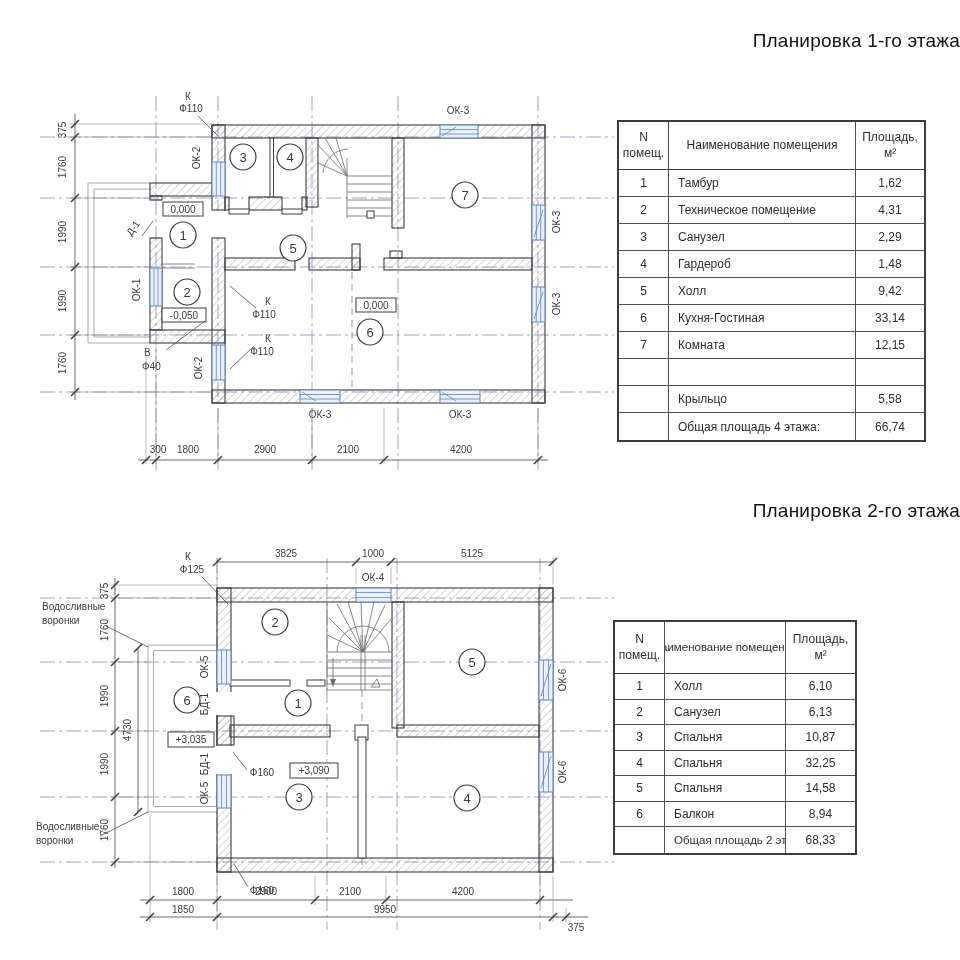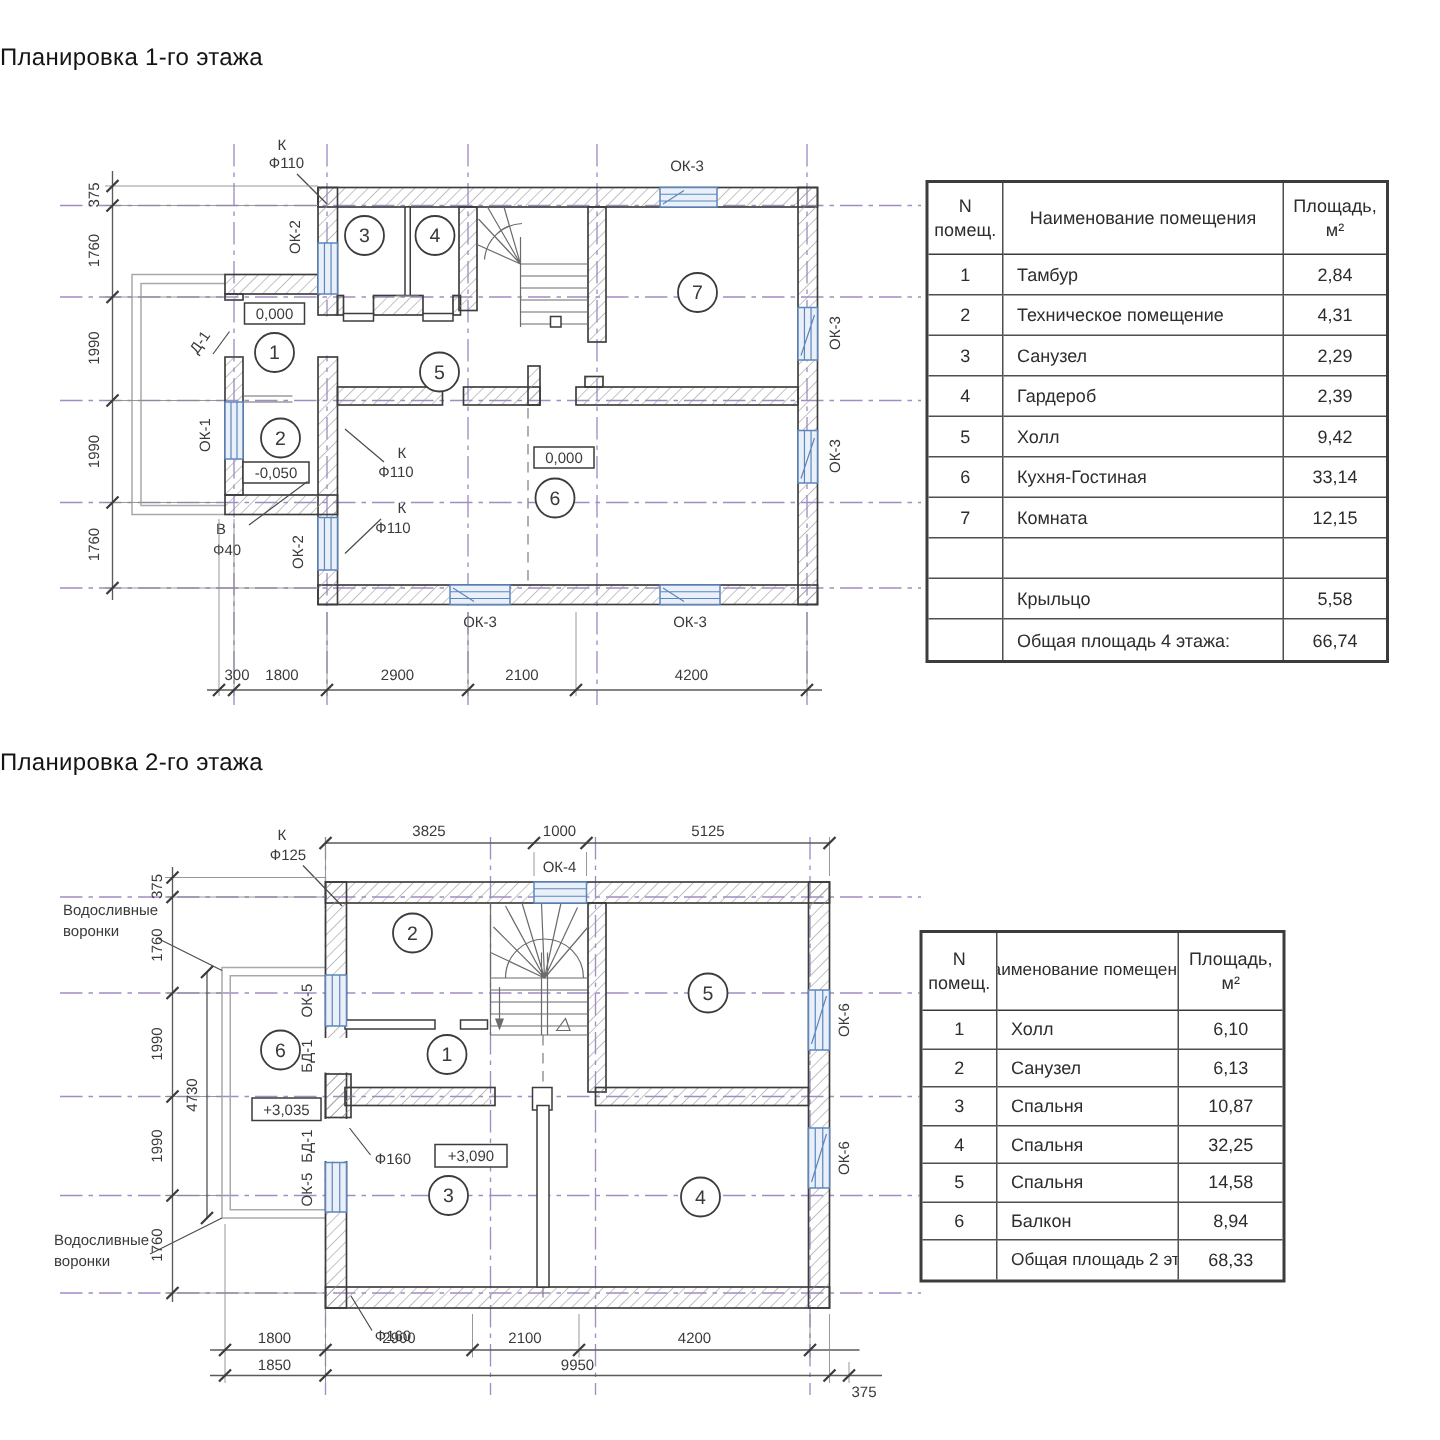--- a/index.html
+++ b/index.html
@@ -1,18 +1,18 @@
 <!DOCTYPE html>
 <html><head>
 <meta charset="utf-8">
 <style>
   html,body{margin:0;padding:0;background:#fff;}
   .page{position:relative;width:960px;height:960px;background:#ffffff;overflow:hidden;
         font-family:"Liberation Sans",sans-serif;}
-  .ftitle{position:absolute;left:0;width:960px;text-align:left;font-size:16px;color:#141414;
+  .ftitle{position:absolute;left:0;width:960px;text-align:right;font-size:19px;color:#141414;
           letter-spacing:.2px;}
   svg.plan{position:absolute;}
   svg .hl{stroke:#9a9a9a;stroke-width:0.8;}
   svg .wall{stroke:#3c3c3c;stroke-width:1.1;}
   svg .thinwall{fill:#ffffff;stroke:#3c3c3c;stroke-width:1;}
   svg .gap{fill:#ffffff;stroke:none;}
   svg .grid line{stroke:#a18cc4;stroke-width:0.9;stroke-dasharray:15 4 3 4;}
   svg .dashline{stroke:#8a8a8a;stroke-width:0.9;stroke-dasharray:7 5;fill:none;}
   svg .porch{fill:none;stroke:#a9a9a9;stroke-width:1;}
   svg .dim{stroke:#5a5a5a;stroke-width:0.9;fill:none;}
@@ -381,30 +381,30 @@
   <div class="c h">
         <span>Наименование помещения</span>
       </div>
   <div class="c h rb">
         <span>Площадь,</span>
         <span>м²</span>
       </div>
 
   <div class="c">1</div>
   <div class="c nm">Тамбур</div>
-  <div class="c rb">2,84</div>
+  <div class="c rb">1,62</div>
   <div class="c">2</div>
   <div class="c nm">Техническое помещение</div>
   <div class="c rb">4,31</div>
   <div class="c">3</div>
   <div class="c nm">Санузел</div>
   <div class="c rb">2,29</div>
   <div class="c">4</div>
   <div class="c nm">Гардероб</div>
-  <div class="c rb">2,39</div>
+  <div class="c rb">1,48</div>
   <div class="c">5</div>
   <div class="c nm">Холл</div>
   <div class="c rb">9,42</div>
   <div class="c">6</div>
   <div class="c nm">Кухня-Гостиная</div>
   <div class="c rb">33,14</div>
   <div class="c">7</div>
   <div class="c nm">Комната</div>
   <div class="c rb">12,15</div>
   <div class="c"></div>

